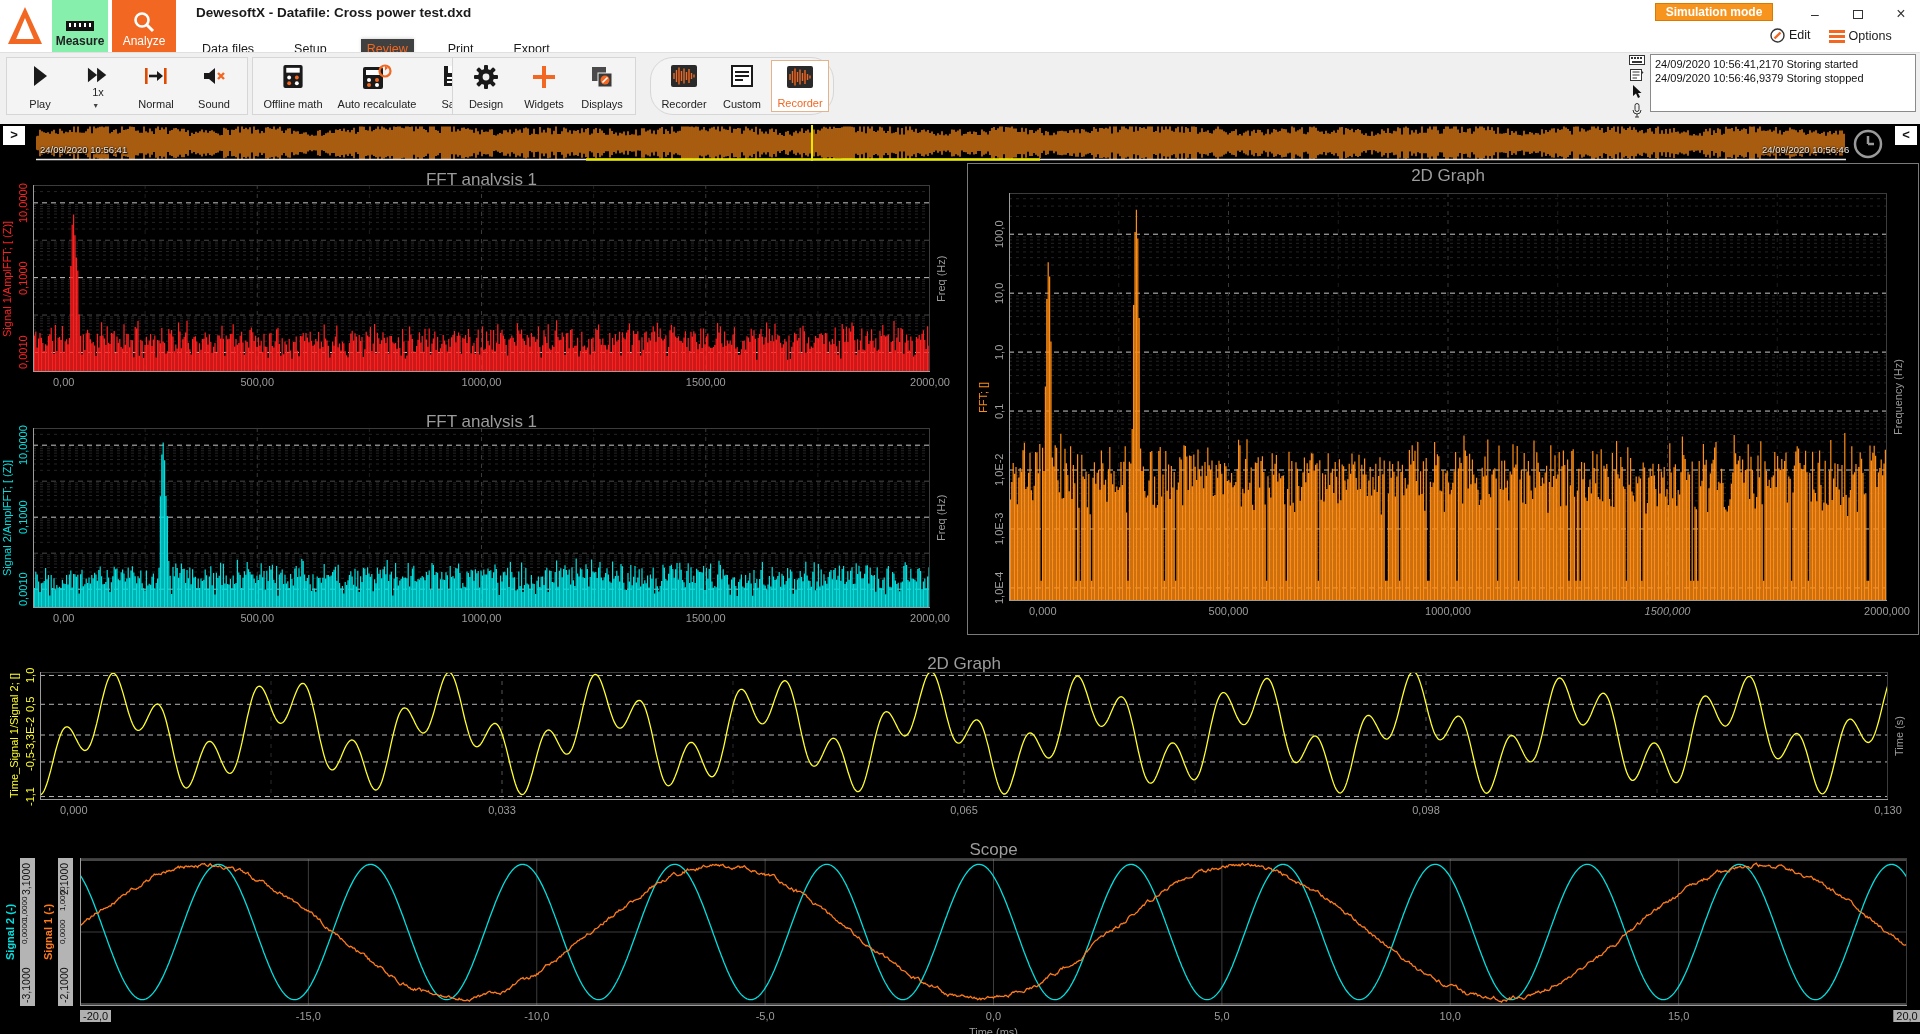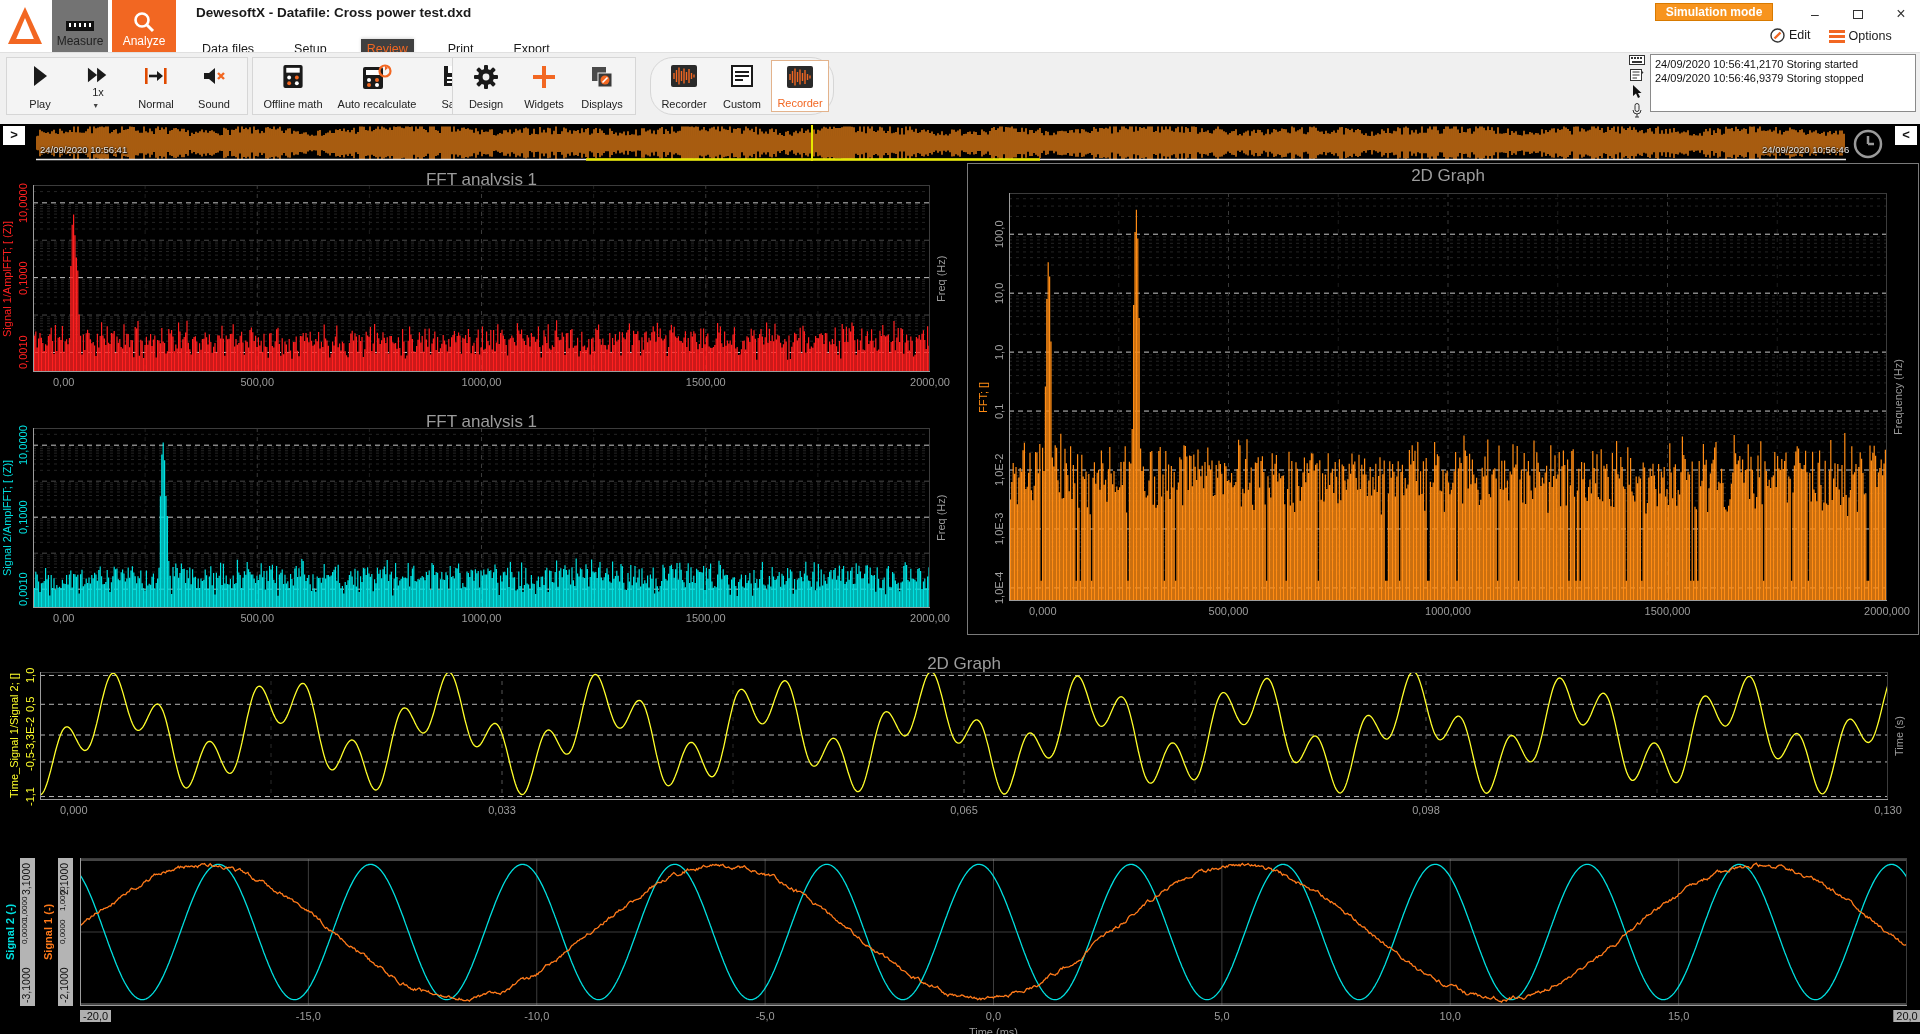--- a/index.html
+++ b/index.html
@@ -3,21 +3,21 @@
 <meta charset="utf-8">
 <style>
   html,body{margin:0;padding:0;background:#000;width:1920px;height:1034px;overflow:hidden;
     font-family:"Liberation Sans","DejaVu Sans",sans-serif;-webkit-font-smoothing:antialiased;}
   *{box-sizing:border-box;}
   
   #header{position:absolute;left:0;top:0;width:1920px;height:52px;background:#fff;}
   #logo{position:absolute;left:6px;top:4px;width:38px;height:44px;}
   .modebtn{position:absolute;top:0;height:52px;display:flex;flex-direction:column;align-items:center;justify-content:flex-end;
     padding-bottom:4px;font-size:12px;color:#222;cursor:default;}
-  #measure-btn{left:52px;width:56px;background:#737373;}
+  #measure-btn{left:52px;width:56px;background:#86efac;font-weight:bold;}
   #analyze-btn{left:112px;width:64px;background:#f26722;color:#fff;}
   #win-title{position:absolute;left:196px;top:5px;font-size:13.5px;font-weight:bold;color:#1a1a1a;}
   #menubar{position:absolute;left:196px;top:29px;display:flex;gap:28px;font-size:12.5px;color:#1a1a1a;margin-top:10px;}
   #menubar .menu{padding:3px 6px;}
   #menubar .menu.active{color:#f26722;background:#404040;box-shadow:0 -1px 3px rgba(0,0,0,.15);text-align:center;}
   #sim-badge{position:absolute;left:1655px;top:3px;width:118px;height:18px;background:#f7941e;border:1px solid #d87a00;
     color:#fff;font-weight:bold;font-size:12px;text-align:center;line-height:16px;}
   .winctl{position:absolute;top:4px;width:30px;height:20px;text-align:center;color:#333;font-size:14px;line-height:20px;}
   #btn-min{left:1800px;} #btn-max{left:1843px;} #btn-close{left:1886px;font-size:16px;}
   #btn-max span{display:inline-block;width:10px;height:9px;border:1.5px solid #333;margin-top:5px;}
@@ -523,21 +523,21 @@
     <div class="ytick" style="left:25px;top:94.15863533100492px;height:70px;width:14px;color:#a0a0a0;">10,0</div>
     <div class="ytick" style="left:25px;top:153.1111978102632px;height:70px;width:14px;color:#a0a0a0;">1,0</div>
     <div class="ytick" style="left:25px;top:212.06376028952153px;height:70px;width:14px;color:#a0a0a0;">0,1</div>
     <div class="ytick" style="left:25px;top:271.01632276877984px;height:70px;width:14px;color:#a0a0a0;">1,0E-2</div>
     <div class="ytick" style="left:25px;top:329.9688852480381px;height:70px;width:14px;color:#a0a0a0;">1,0E-3</div>
     <div class="ytick" style="left:25px;top:388.9214477272964px;height:70px;width:14px;color:#a0a0a0;">1,0E-4</div>
     <div class="vtext" style="left:9px;top:29px;height:408px;width:14px;color:#ff8c14;">FFT; []</div>
     <div class="xtick first" style="left:41px;top:441px;">0,000</div>
     <div class="xtick" style="left:260.5px;top:441px;">500,000</div>
     <div class="xtick" style="left:480px;top:441px;">1000,000</div>
-    <div class="xtick" style="left:699.5px;top:441px;">1500,000</div>
+    <div class="xtick" style="left:699.5px;top:441px;font-style:italic;">1500,000</div>
     <div class="xtick" style="left:919px;top:441px;">2000,000</div>
     <div class="vtext" style="left:924px;top:29px;height:408px;width:14px;color:#9c9c9c;">Frequency (Hz)</div>
   </div>
 <div class="panel" id="panel-time2d" style="left:0;top:652px;width:1920px;height:172px;">
     <div class="ptitle" style="left:40px;top:2px;width:1848px;">2D Graph</div>
     <svg width="1848" height="128" style="position:absolute;left:40px;top:20px;background:#000;">
       <line x1="0" y1="3.4594594594594628" x2="1848" y2="3.4594594594594628" stroke="#b4b4b4" stroke-dasharray="5,4"></line>
       <line x1="0" y1="32.28828828828829" x2="1848" y2="32.28828828828829" stroke="#b4b4b4" stroke-dasharray="5,4"></line>
       <line x1="0" y1="63.01981981981982" x2="1848" y2="63.01981981981982" stroke="#b4b4b4" stroke-dasharray="5,4"></line>
       <line x1="0" y1="89.94594594594597" x2="1848" y2="89.94594594594597" stroke="#b4b4b4" stroke-dasharray="5,4"></line>
@@ -561,20 +561,21 @@
     <div class="ytick" style="left:24px;top:109.54054054054058px;height:70px;width:14px;color:#ffff2a;">-1,1</div>
     <div class="vtext" style="left:8px;top:20px;height:128px;width:14px;color:#ffff2a;">Time_Signal 1/Signal 2; []</div>
     <div class="xtick first" style="left:40px;top:152px;">0,000</div>
     <div class="xtick" style="left:502px;top:152px;">0,033</div>
     <div class="xtick" style="left:964px;top:152px;">0,065</div>
     <div class="xtick" style="left:1426px;top:152px;">0,098</div>
     <div class="xtick" style="left:1888px;top:152px;">0,130</div>
     <div class="vtext" style="left:1893px;top:20px;height:128px;width:14px;color:#9c9c9c;">Time (s)</div>
   </div>
 <div class="panel" id="panel-scope" style="left:0;top:838px;width:1920px;height:196px;">
+    <div class="ptitle" style="left:80px;top:2px;width:1827px;">Scope</div>
     <div class="vtext" style="left:4px;top:20px;height:148px;width:15px;color:#00e0e0;font-weight:bold;">Signal 2 (-)</div>
     <div class="axstrip" style="left:20px;top:20px;width:15px;height:148px;">
       <div class="ytick" style="left:0;top:-4px;height:50px;width:15px;font-size:10.5px;">3,1000</div>
       <div class="ytick" style="left:0;top:26.439024390243908px;height:50px;width:15px;font-size:8px;">1,0000</div>
       <div class="ytick" style="left:0;top:49px;height:50px;width:15px;font-size:8px;">0,0000</div>
       <div class="ytick" style="left:0;top:102px;height:50px;width:15px;font-size:10.5px;">-3,1000</div>
     </div>
     <div class="vtext" style="left:42px;top:20px;height:148px;width:15px;color:#ff7a1a;font-weight:bold;">Signal 1 (-)</div>
     <div class="axstrip" style="left:58px;top:20px;width:15px;height:148px;">
       <div class="ytick" style="left:0;top:-4px;height:50px;width:15px;font-size:10.5px;">2,1000</div>

